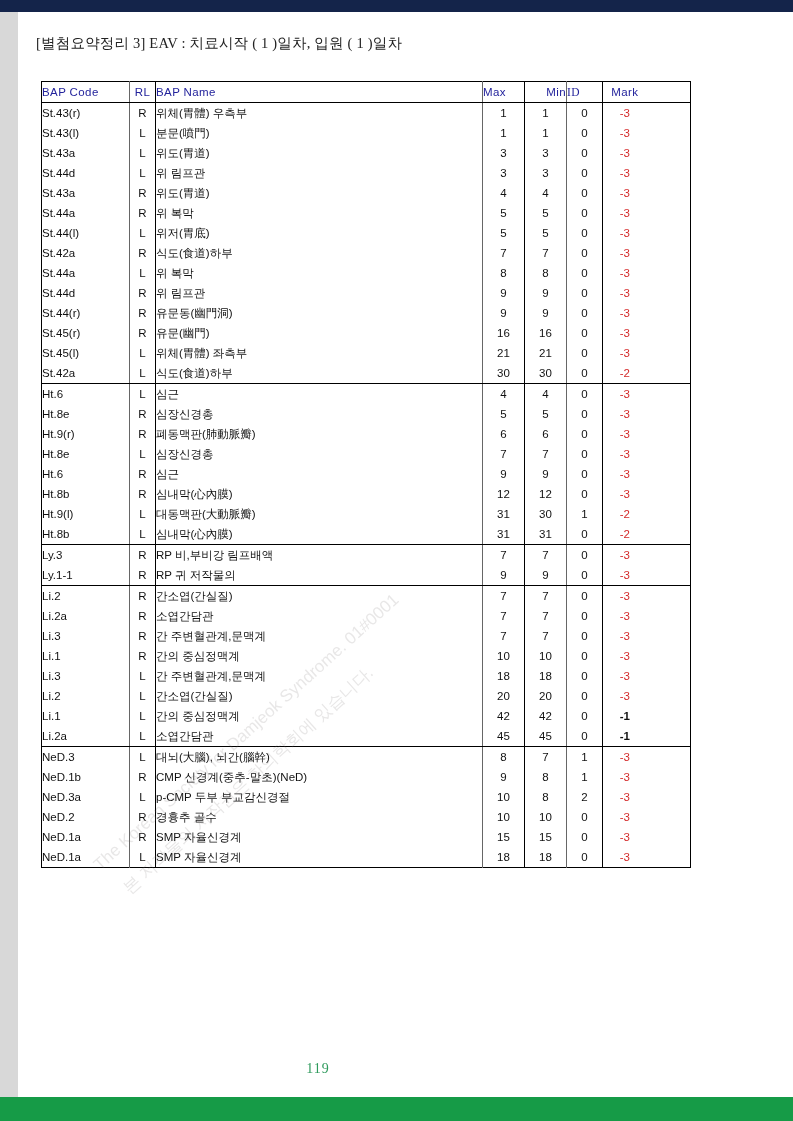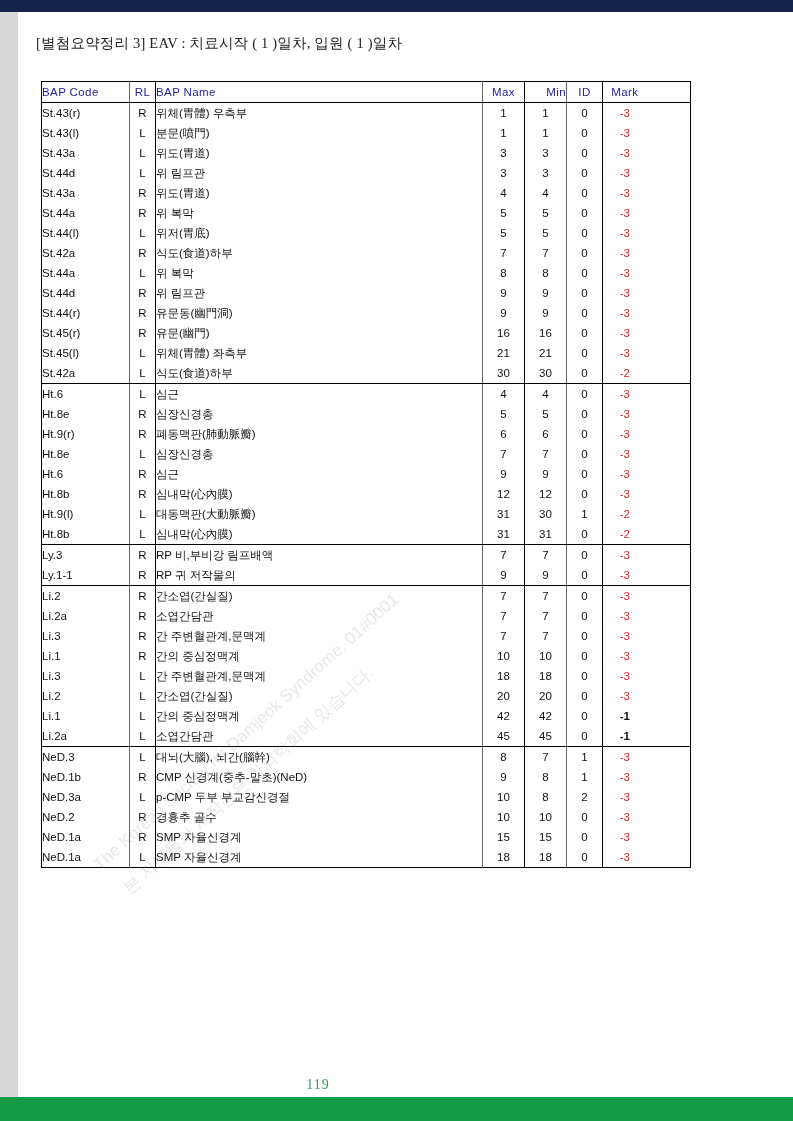--- a/index.html
+++ b/index.html
@@ -36,21 +36,21 @@
   .bottom-bar {
     position: absolute;
     bottom: 0; left: 0;
     width: 793px;
     height: 24px;
     background: #169b47;
   }
   .page-number {
     position: absolute;
     left: 0;
-    bottom: 28px;
+    bottom: 44px;
     width: 636px;
     text-align: center;
     font-family: "Liberation Serif", serif;
     font-size: 14px;
     color: #2e9a5c;
     letter-spacing: 1px;
   }
 
   .doc-title {
     position: absolute;
@@ -121,23 +121,23 @@
   thead th {
     color: #23239c;
     font-weight: normal;
     border-bottom: 1.6px solid #000;
     text-align: left;
     letter-spacing: 0.4px;
   }
   th.h-code { padding-left: 6px; border-right: 1.2px solid #666; margin-left: 43px; }
   th.h-rl   { text-align: center; border-right: 1.2px solid #000; margin-left: 29px; }
   th.h-name { padding-left: 6px; border-right: 1.2px solid #666; }
-  th.h-max  { text-align: center; border-right: 1.2px solid #000; }
+  th.h-max  { border-right: 1.2px solid #000; }
   th.h-min  { text-align: right; border-right: 1.2px solid #666; }
-  th.h-id   { text-align: center; border-right: 1.2px solid #000; }
+  th.h-id   { text-align: left; border-right: 1.2px solid #000; font-family: Liberation Serif, serif; }
   th.h-mark { text-align: center; }
   th.h-pad  { }
 
   td.d-code { padding-left: 6px; border-right: 1.2px solid #666; color: #111; }
   td.d-rl   { text-align: center; border-right: 1.2px solid #000; color: #111; }
   td.d-name { padding-left: 6px; border-right: 1.2px solid #666; color: #111; }
   td.d-max  { text-align: center; border-right: 1.2px solid #000; color: #111; padding-left:2px;}
   td.d-min  { text-align: center; border-right: 1.2px solid #666; color: #111; }
   td.d-id   { text-align: center; border-right: 1.2px solid #000; color: #111; }
   td.d-mark { text-align: center; color: #d42a2a; }

